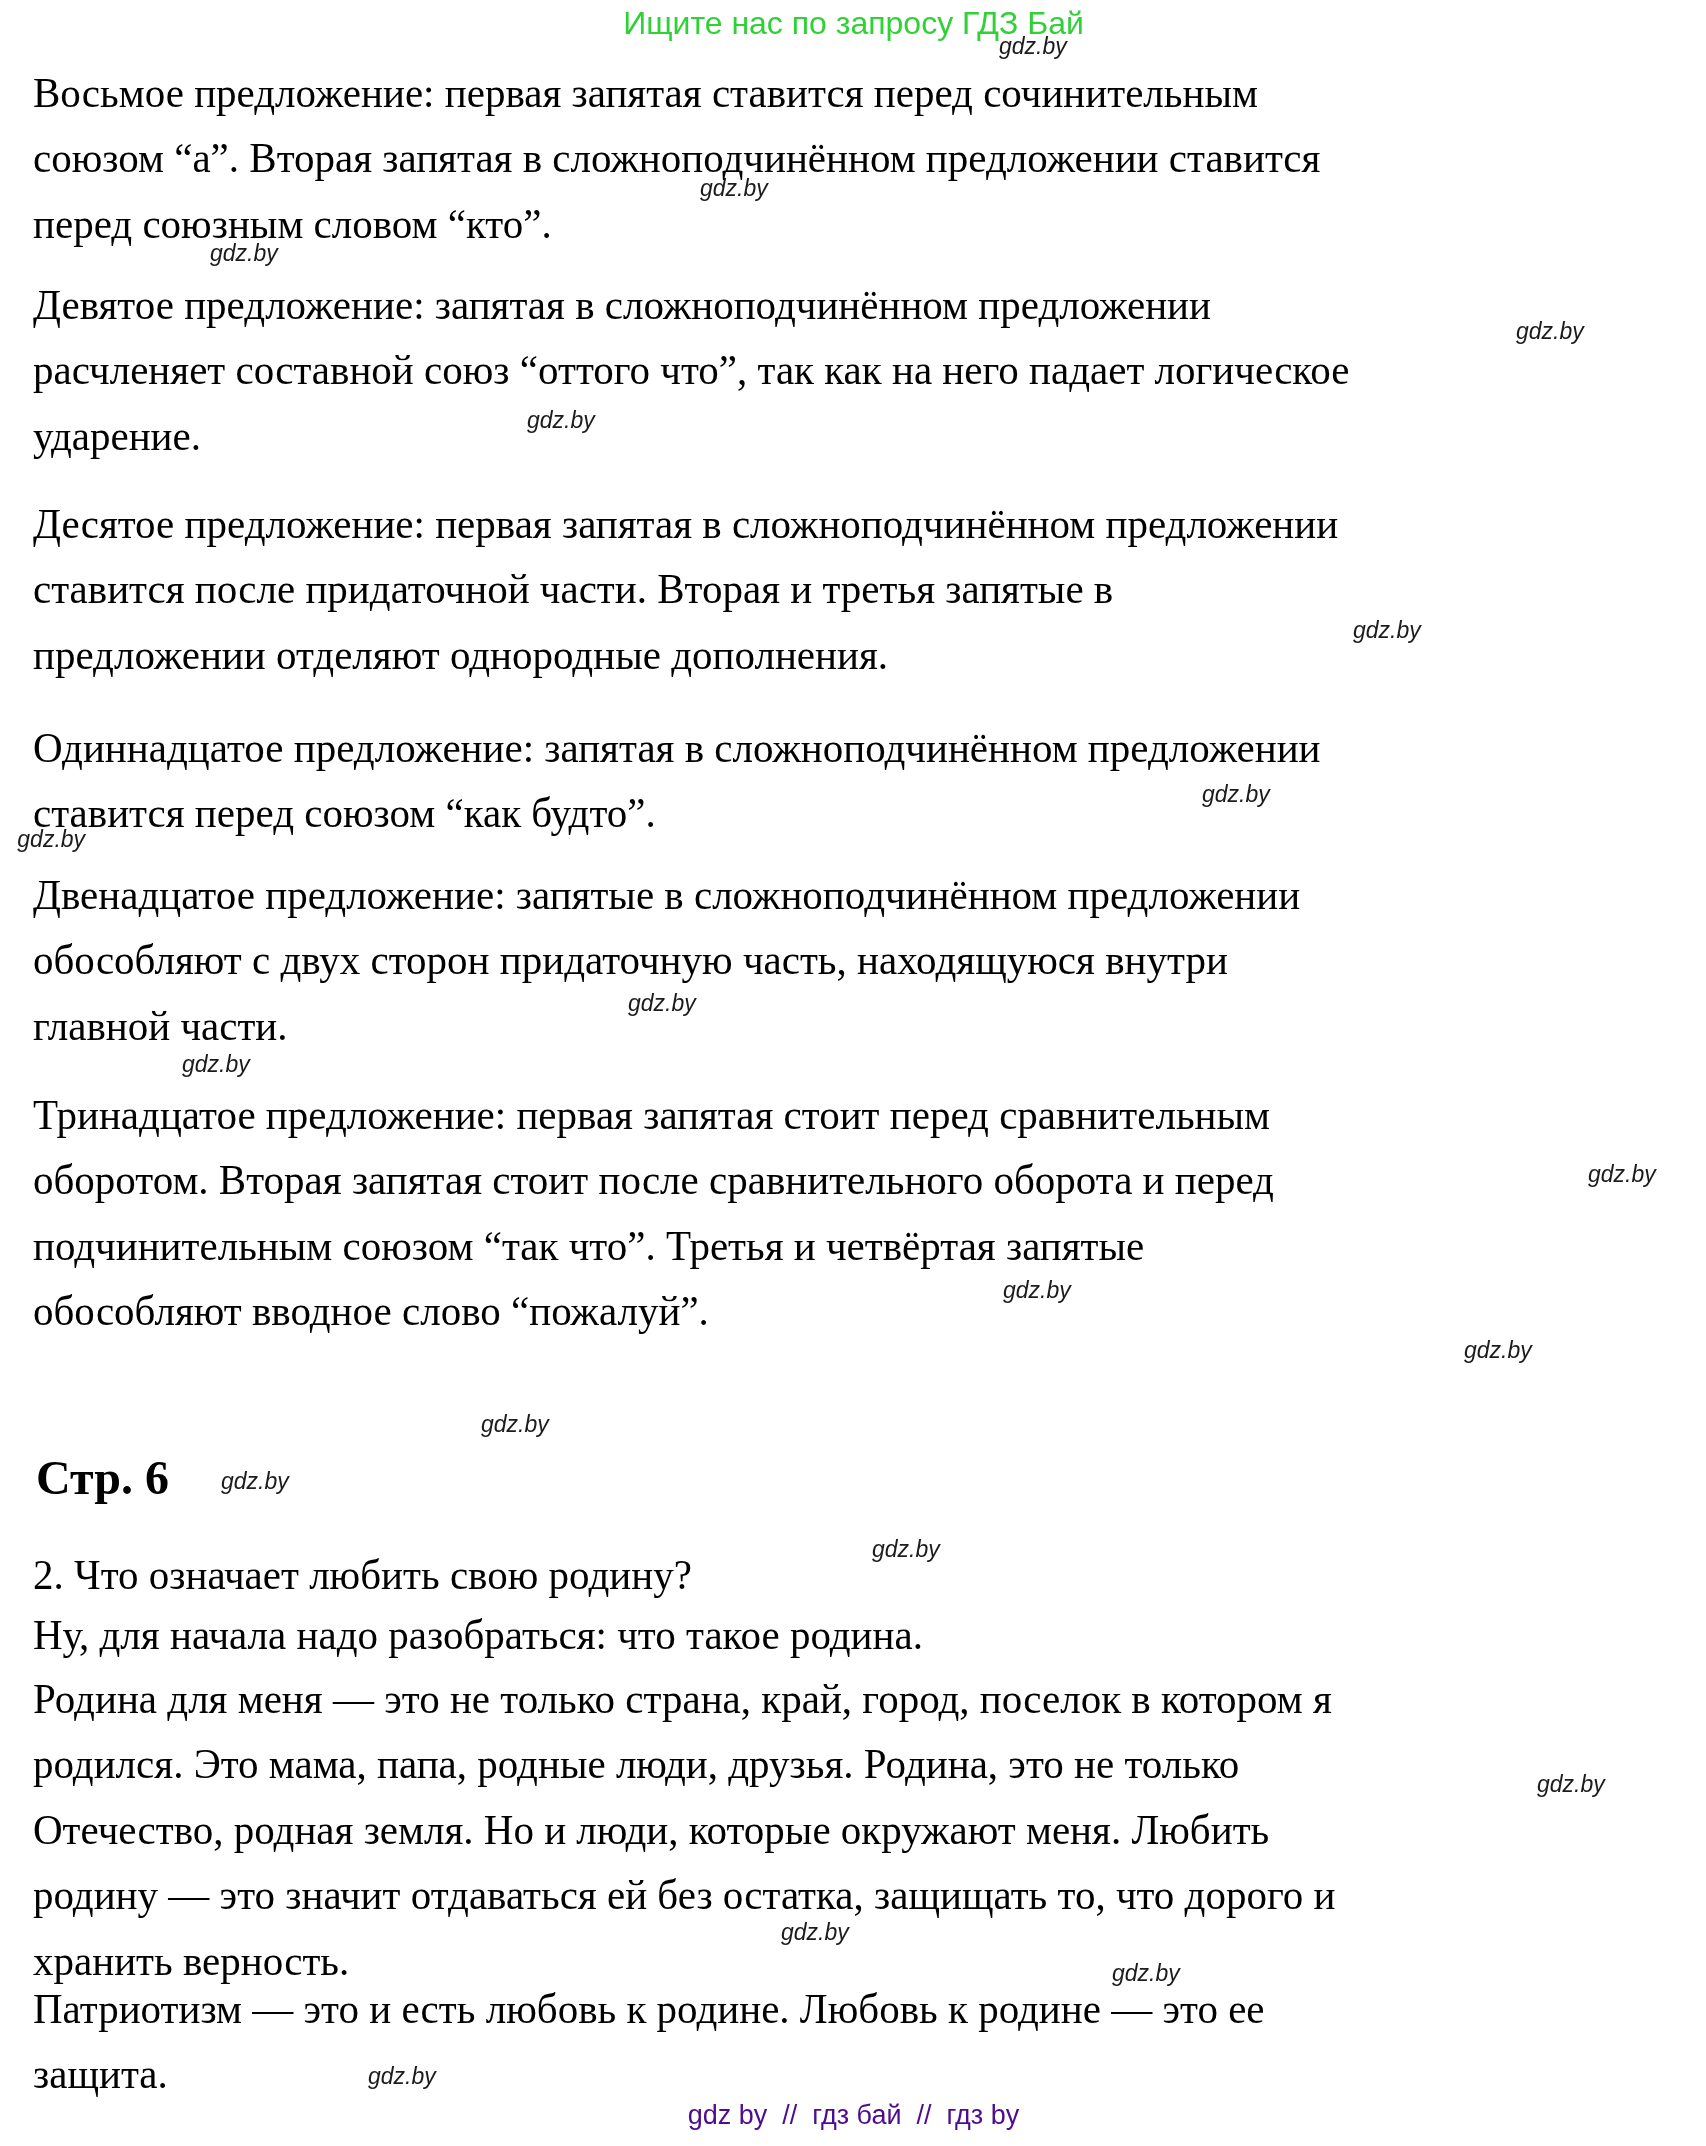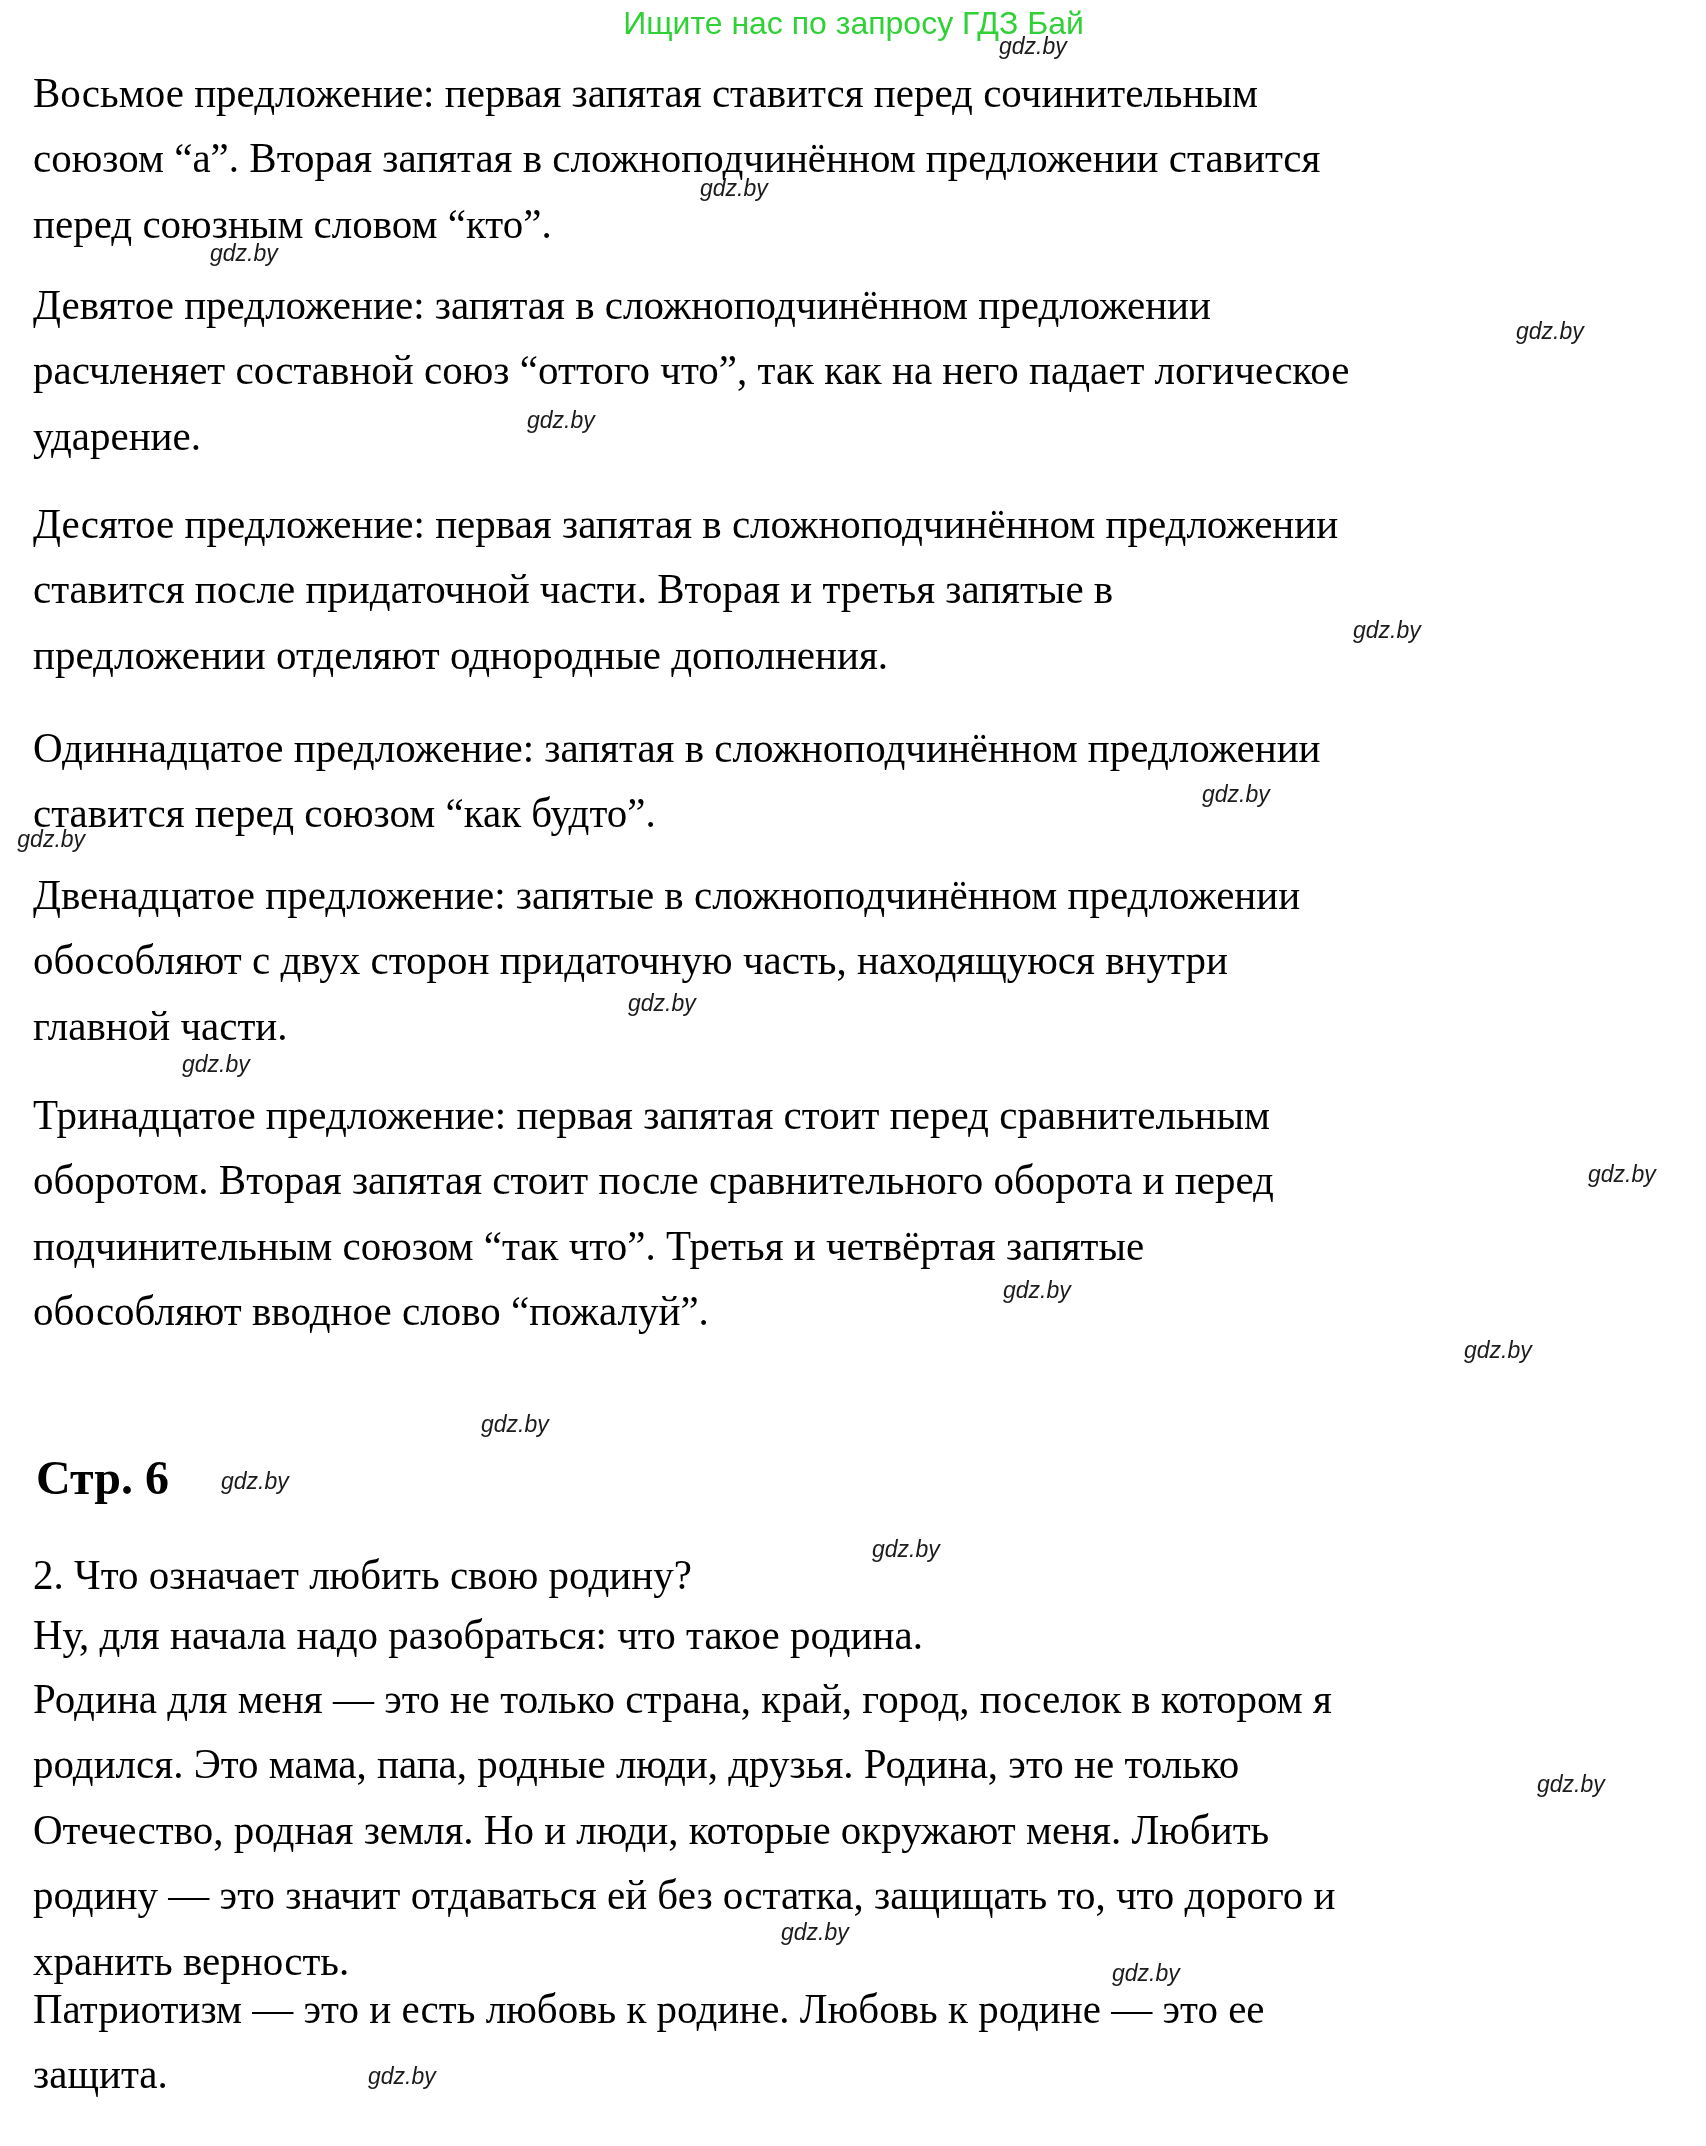--- a/index.html
+++ b/index.html
@@ -137,15 +137,16 @@
     <div class="line">Отечество, родная земля. Но и люди, которые окружают меня. Любить</div>
     <div class="line">родину — это значит отдаваться ей без остатка, защищать то, что дорого и</div>
     <div class="line">хранить верность.</div>
   </div>
 
   <div class="para" style="top: 1976px; color: rgb(0, 0, 0);">
     <div class="line">Патриотизм — это и есть любовь к родине. Любовь к родине — это ее</div>
     <div class="line">защита.</div>
   </div>
 
+  <div class="footer" style="color: rgb(76, 13, 143);">gdz by  //  гдз бай  //  гдз by</div>
 
 </div>
 
 
 </body></html>

